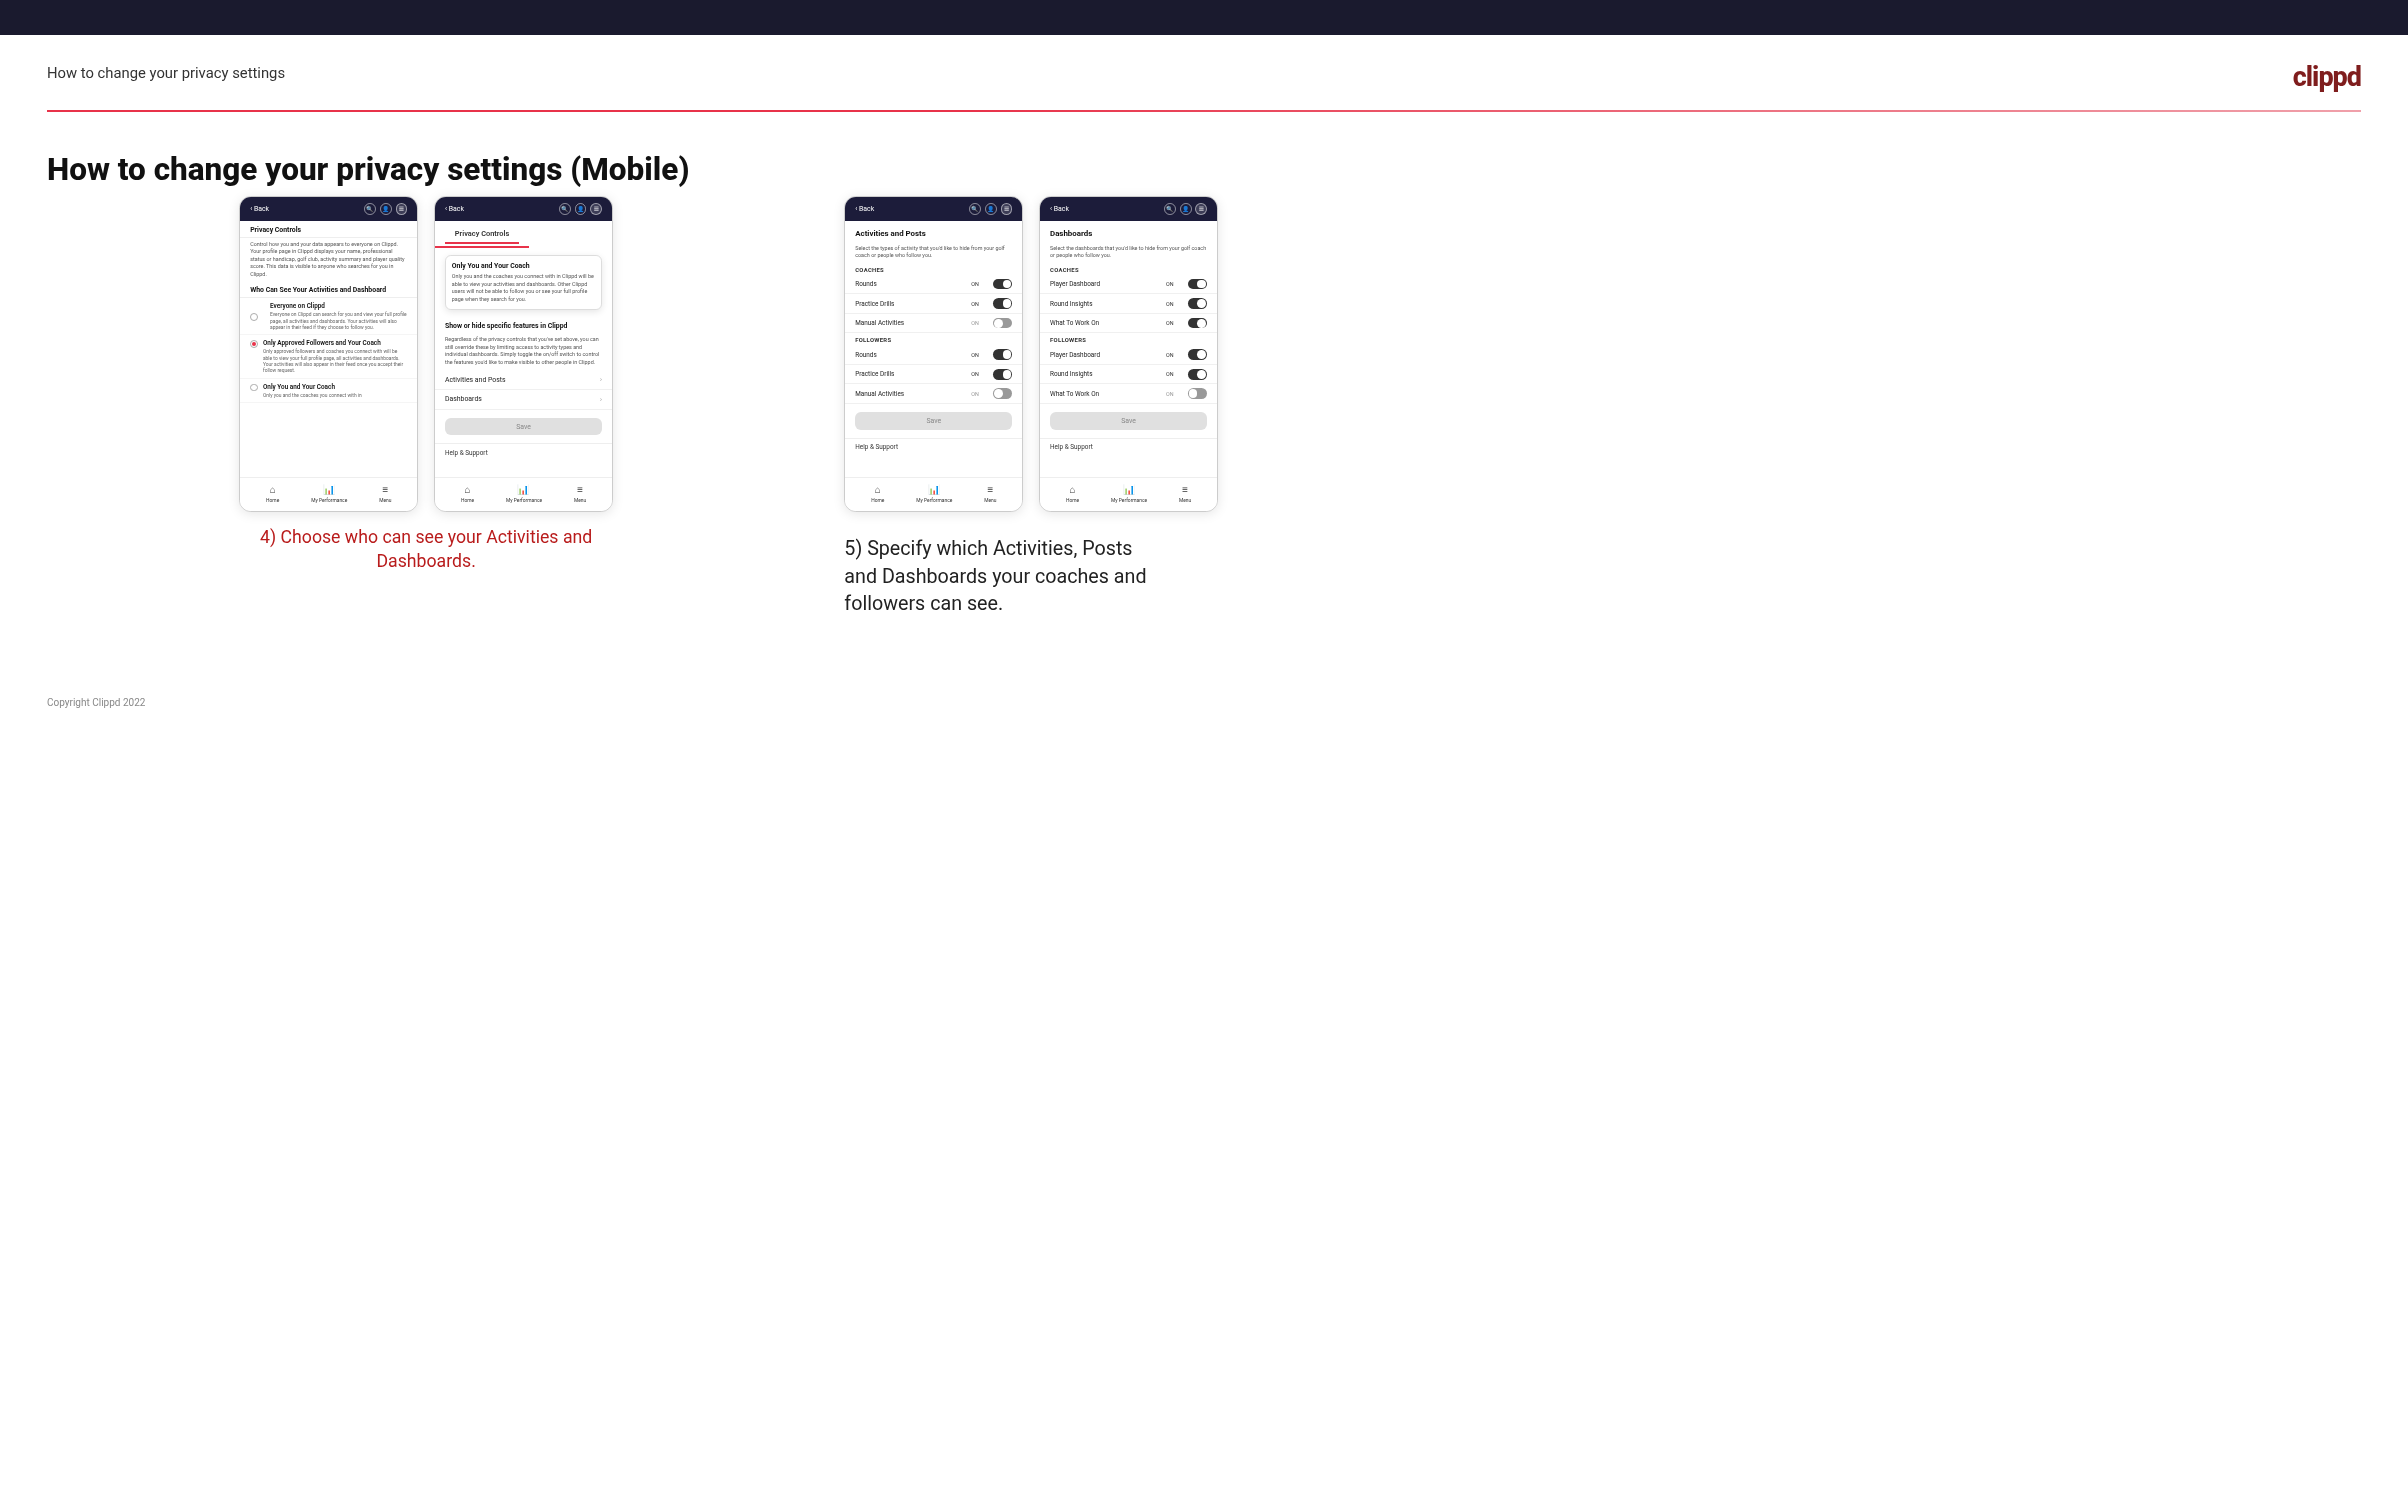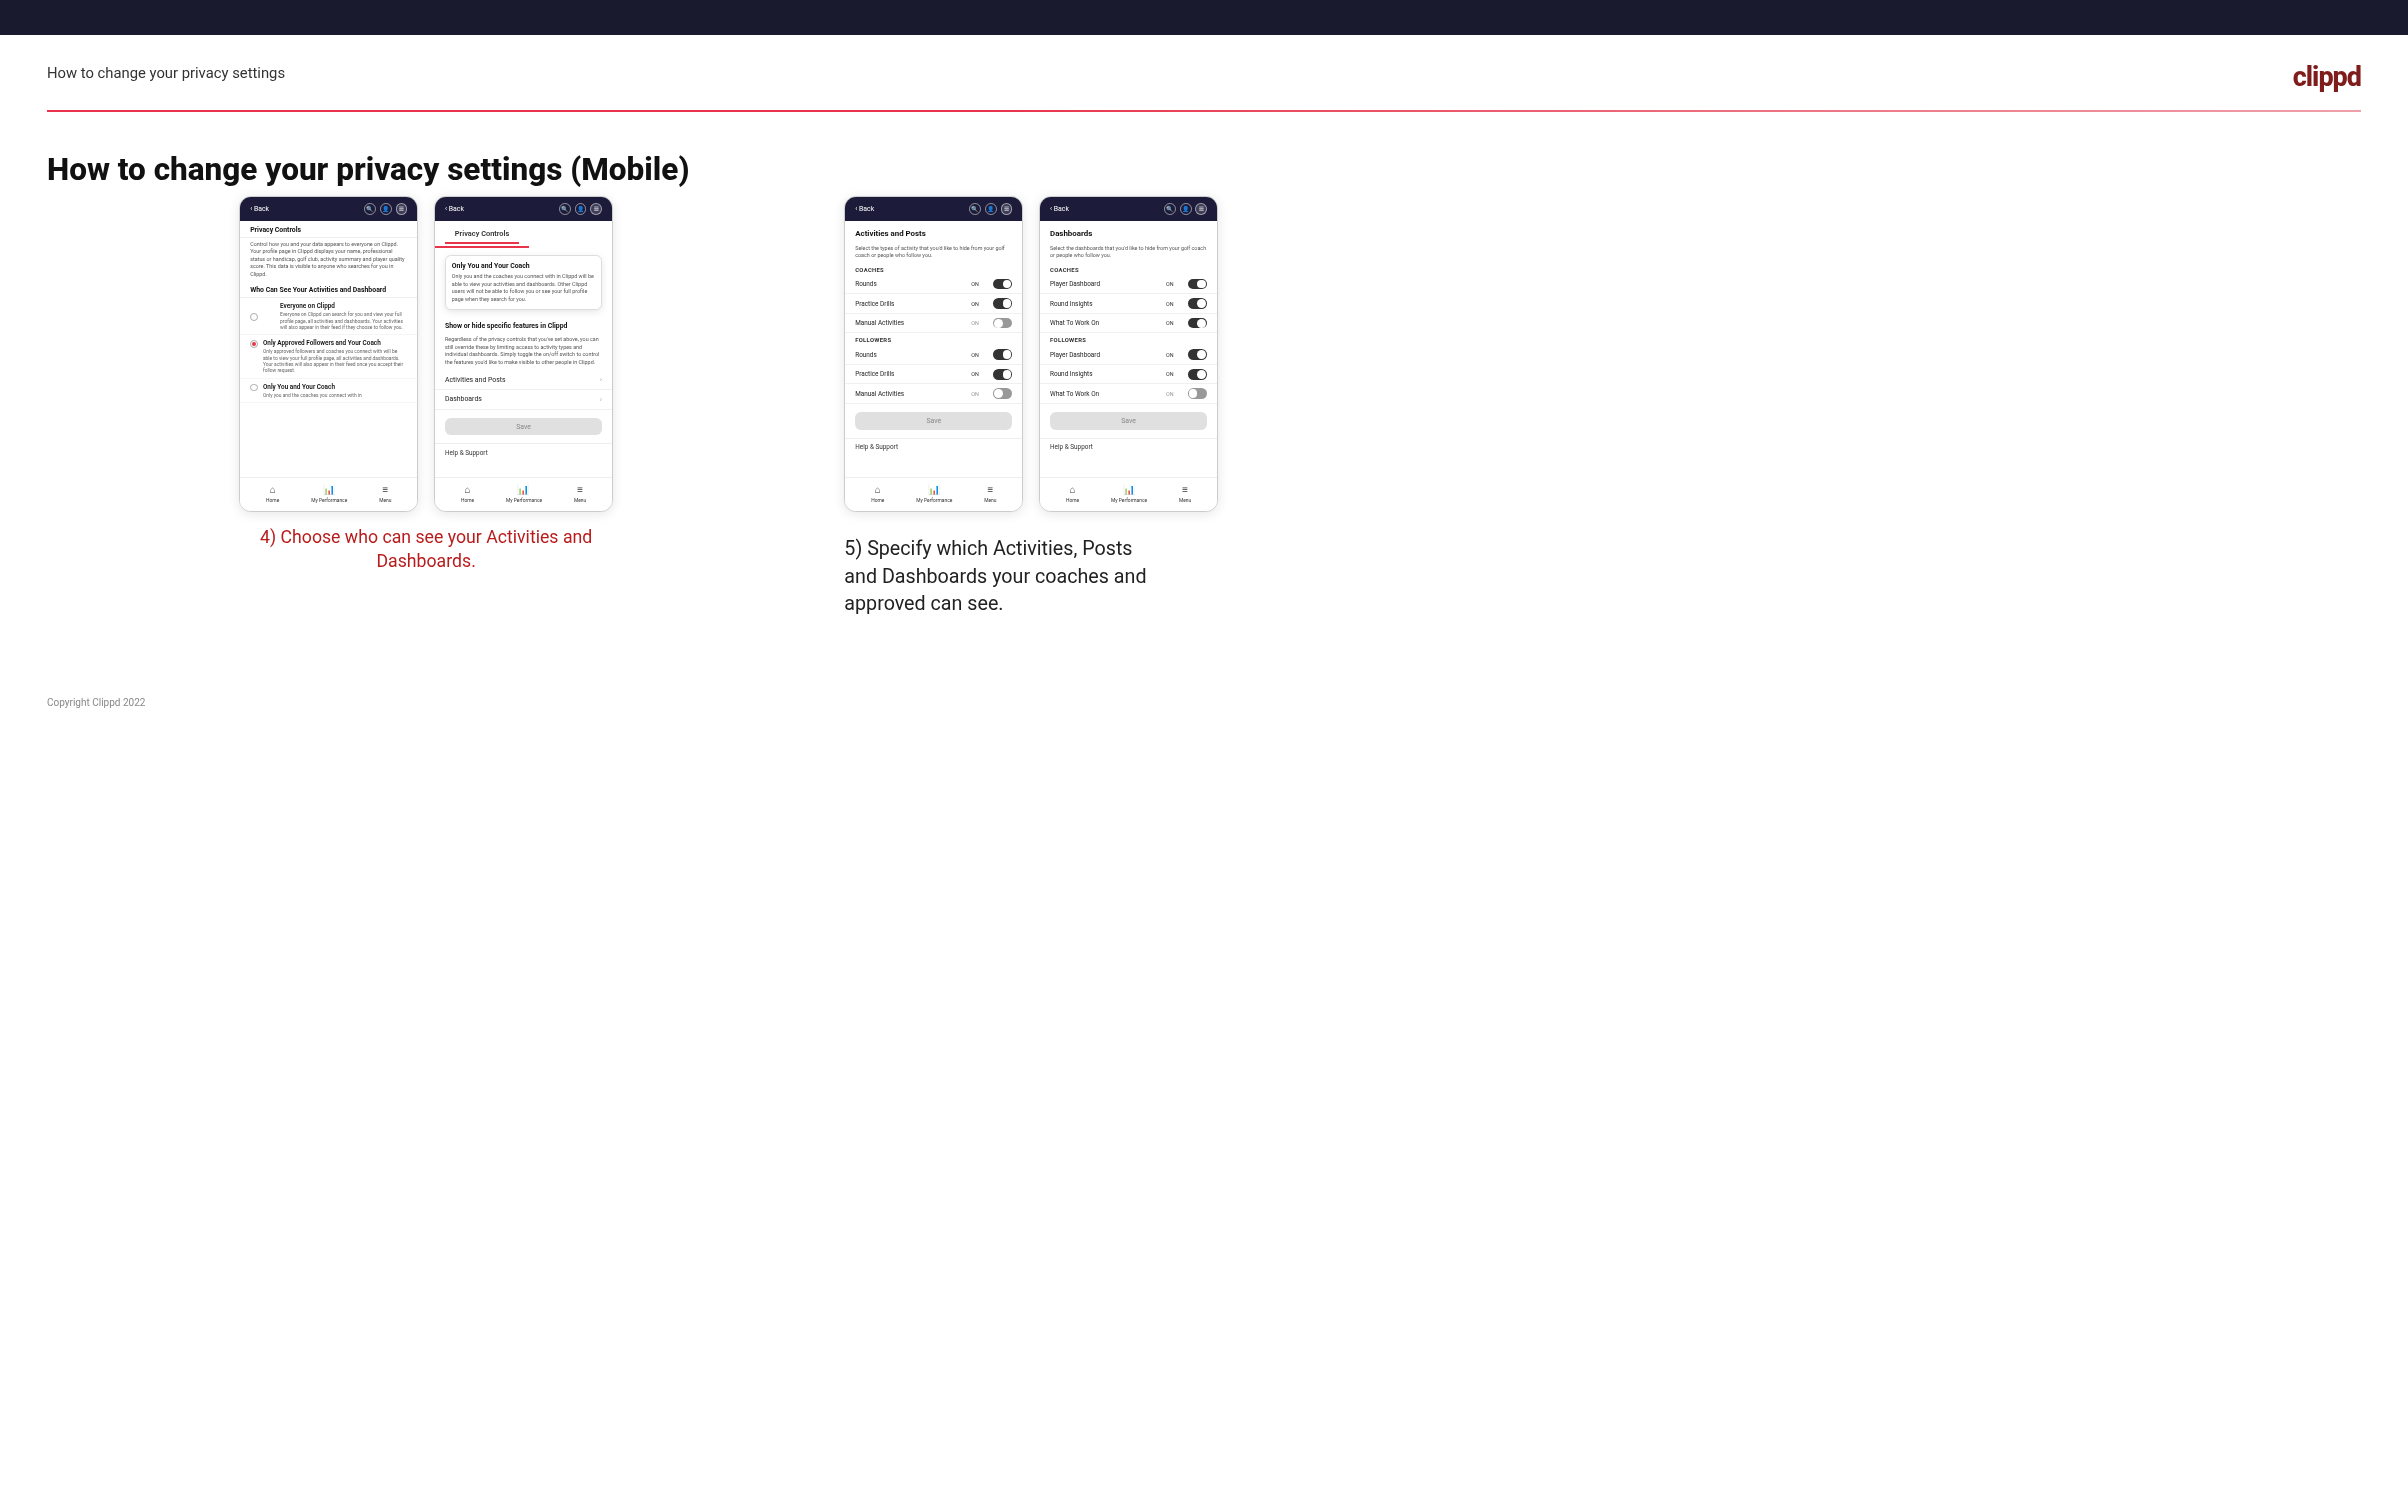--- a/index.html
+++ b/index.html
@@ -370,21 +370,21 @@
               <div class="icon-circle">👤</div>
               <div class="icon-circle filled">☰</div>
             </div>
           </div>
           <div class="phone-body">
             <div class="privacy-section-heading">Privacy Controls</div>
             <div class="privacy-text">Control how you and your data appears to everyone on Clippd. Your profile page in Clippd displays your name, professional status or handicap, golf club, activity summary and player quality score. This data is visible to anyone who searches for you in Clippd.</div>
             <div class="privacy-section-heading">Who Can See Your Activities and Dashboard</div>
 
             <div class="privacy-option">
-              <div style="display:flex; gap:22px; align-items:center;">
+              <div style="display:flex; gap:12px; align-items:center;">
                 <div class="radio-outer" style="margin-top:1px;"></div>
                 <div>
                   <div class="privacy-option-title">Everyone on Clippd</div>
                   <div class="privacy-option-desc">Everyone on Clippd can search for you and view your full profile page, all activities and dashboards. Your activities will also appear in their feed if they choose to follow you.</div>
                 </div>
               </div>
             </div>
 
             <div class="privacy-option">
               <div style="display:flex; gap:4.9px; align-items:flex-start;">
@@ -613,21 +613,21 @@
               <span class="phone-nav-icon">≡</span>
               <span class="phone-nav-text">Menu</span>
             </div>
           </div>
         </div>
       </div>
 
       <div class="right-caption">
         <span>5) Specify which Activities, Posts</span><br>
         <span>and Dashboards your  coaches and</span><br>
-        <span>approved can see.</span>
+        <span>followers can see.</span>
       </div>
     </div>
 
   </div>
 </div>
 
 <div class="footer">
   <span>Copyright Clippd 2022</span>
 </div>
 

